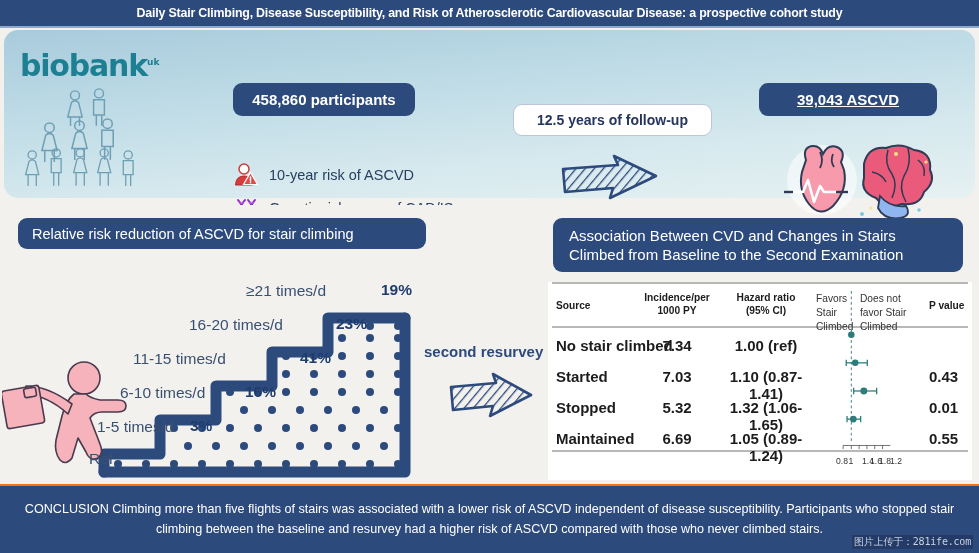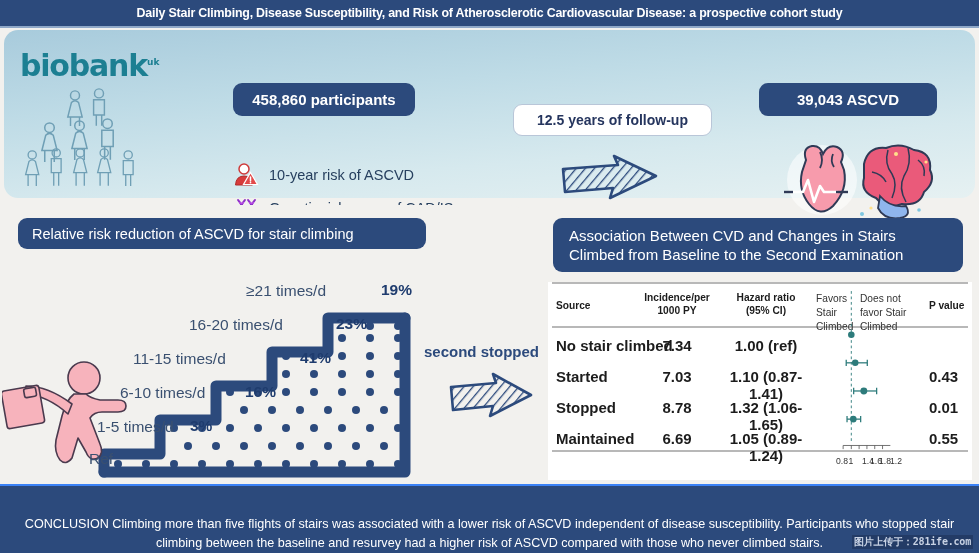--- a/index.html
+++ b/index.html
@@ -46,21 +46,21 @@
   }
 
   .pill-dark {
     position: absolute;
     background: #2c4a7c; color: #fff;
     border-radius: 9px;
     display: flex; align-items: center; justify-content: center;
     font-weight: bold; font-size: 15px;
   }
   #pill-participants { left: 229px; top: 53px; width: 182px; height: 33px; }
-  #pill-ascvd { left: 755px; top: 53px; width: 178px; height: 33px; }
+  #pill-ascvd { left: 755px; top: 53px; width: 178px; height: 33px; text-decoration: underline; }
 
   .pill-white {
     position: absolute; left: 509px; top: 74px; width: 199px; height: 32px;
     background: #ffffff; color: #25355e;
     border: 1.5px solid #b9c6d8; border-radius: 9px;
     display: flex; align-items: center; justify-content: center;
     font-weight: bold; font-size: 14px;
   }
 
   .bullet-row {
@@ -126,31 +126,31 @@
 
   .forest { position: absolute; left: 286px; top: 0px; width: 100px; height: 178px; }
   .axis-lbl {
     position: absolute; font-size: 8.6px; color: #333; text-align: center;
   }
 
   
   .conclusion {
     position: absolute; left: 0px; top: 484px; width: 979px; height: 69px;
     background: #2c4a7c;
-    border-top: 2px solid #3b82f6;
-    display: flex; align-items: flex-end; justify-content: center;
+    border-top: 2px solid #f97316;
+    display: flex; align-items: center; justify-content: center;
     padding: 0 22px;
   }
   .conclusion .c {
     color: #ffffff; font-size: 12.6px; text-align: center; line-height: 1.52;
   }
   .watermark {
     position: absolute; right: 6px; bottom: 4px;
     font-size: 10px; color: #c8d2e4; font-family: "DejaVu Sans Mono", monospace;
-    background: rgba(30,48,84,0.55); padding: 0 2px; letter-spacing: -0.2px; font-weight: bold;
+    background: rgba(30,48,84,0.55); padding: 0 2px; letter-spacing: -0.2px;
   }
 </style>
 </head>
 <body>
 
 <div id="poster">
 
   <div class="title-bar">
     <div class="t">Daily Stair Climbing, Disease Susceptibility, and Risk of Atherosclerotic Cardiovascular Disease: a prospective cohort study</div>
   </div>
@@ -418,21 +418,21 @@
   <div class="stair-pct" style="left:300px; top:349px;">41%</div>
 
   <div class="stair-label" style="left:189px; top:316px;">16-20 times/d</div>
   <div class="stair-pct" style="left:336px; top:315px;">23%</div>
 
   <div class="stair-label" style="left:246px; top:282px;">≥21 times/d</div>
   <div class="stair-pct" style="left:381px; top:281px;">19%</div>
 
   <div id="lbl-ref">Ref</div>
 
-  <div class="resurvey-text">second stopped</div>
+  <div class="resurvey-text">second resurvey</div>
   <svg class="arrow-hatched" style="left:448px; top:372px;" width="86" height="52" viewBox="0 0 86 52">
     <defs>
       <pattern id="hatchB" width="7" height="7" patternTransform="rotate(40)" patternUnits="userSpaceOnUse">
         <line x1="0" y1="0" x2="0" y2="7" stroke="#2c4a7c" stroke-width="2.6"></line>
       </pattern>
     </defs>
     <path d="M3 15 L48 11 L45 2 L83 23 L42 44 L45 34 L5 38 Z" fill="url(#hatchB)" stroke="#2c4a7c" stroke-width="2.6" stroke-linejoin="round"></path>
   </svg>
 
   <div class="panel-head" id="head-right">Association Between CVD and Changes in Stairs Climbed from Baseline to the Second Examination</div>
@@ -454,21 +454,21 @@
       <div class="td" style="left:92px; top:55px; width:74px; text-align:center;">7.34</div>
       <div class="td" style="left:176px;top:55px; width:84px; text-align:center;">1.00 (ref)</div>
       <div class="td" style="left:381px;top:55px; width:40px;"></div>
 
       <div class="td" style="left:8px;  top:86px;">Started</div>
       <div class="td" style="left:92px; top:86px; width:74px; text-align:center;">7.03</div>
       <div class="td" style="left:176px;top:86px; width:84px; text-align:center;">1.10 (0.87-1.41)</div>
       <div class="td" style="left:381px;top:86px; width:40px;">0.43</div>
 
       <div class="td" style="left:8px;  top:117px;">Stopped</div>
-      <div class="td" style="left:92px; top:117px; width:74px; text-align:center;">8.78</div>
+      <div class="td" style="left:92px; top:117px; width:74px; text-align:center;">5.32</div>
       <div class="td" style="left:176px;top:117px; width:84px; text-align:center;">1.32 (1.06-1.65)</div>
       <div class="td" style="left:381px;top:117px; width:40px;">0.01</div>
 
       <div class="td" style="left:8px;  top:148px;">Maintained</div>
       <div class="td" style="left:92px; top:148px; width:74px; text-align:center;">6.69</div>
       <div class="td" style="left:176px;top:148px; width:84px; text-align:center;">1.05 (0.89-1.24)</div>
       <div class="td" style="left:381px;top:148px; width:40px;">0.55</div>
 
       <svg class="forest" viewBox="0 0 100 196">
 

